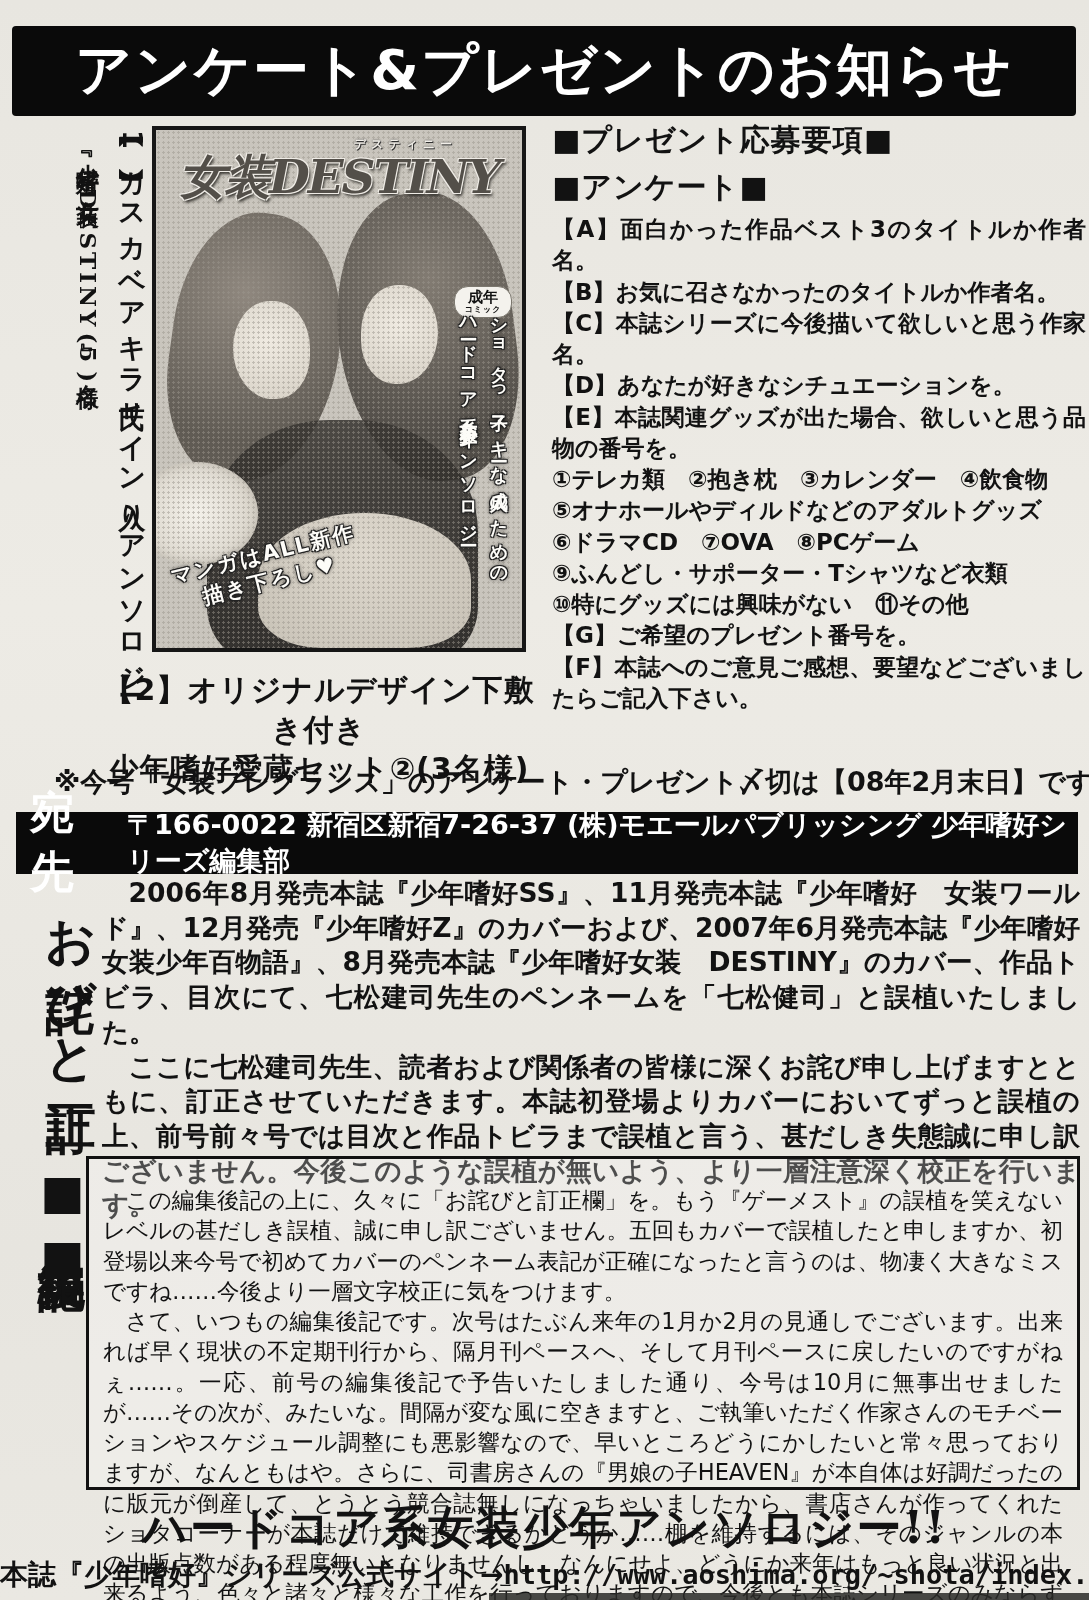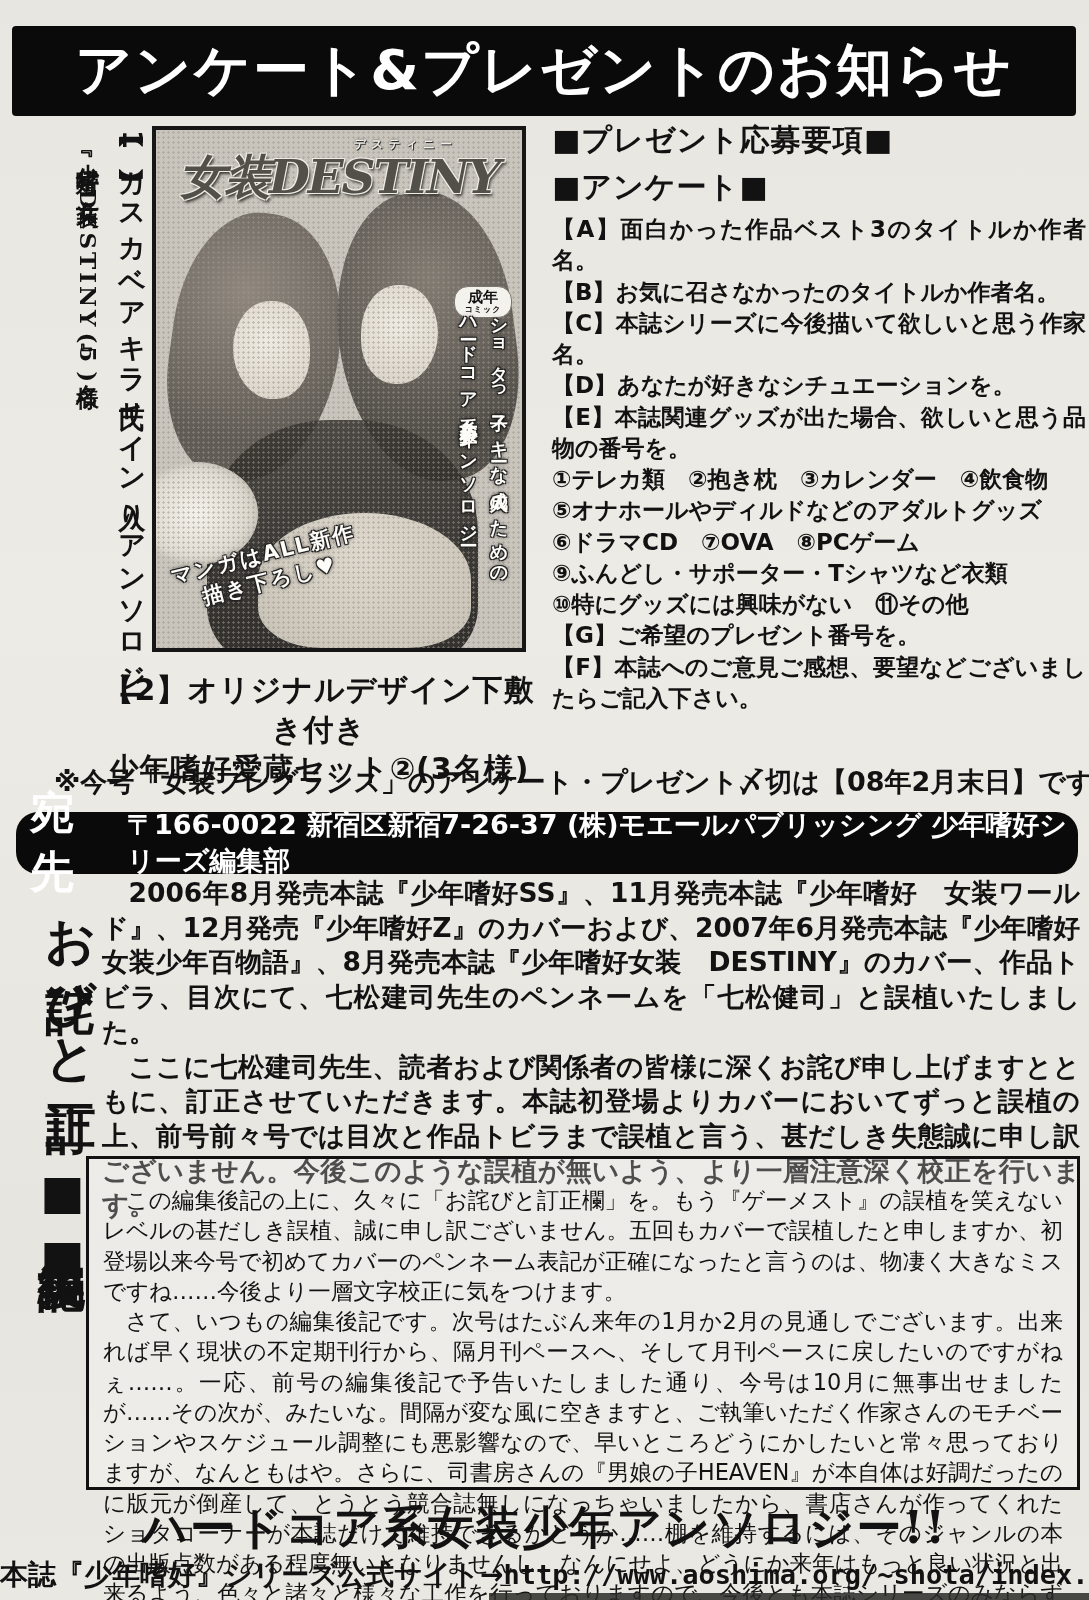--- a/index.html
+++ b/index.html
@@ -107,21 +107,21 @@
   .survey-list li {
     font-size:23px; font-weight:700; line-height:1.36; text-align:justify;
   }
   
   .deadline {
     position:absolute; left:54px; top:764px; width:1012px;
     font-size:27px; font-weight:900; white-space:nowrap; letter-spacing:0;
   }
   .addr-bar {
     position:absolute; left:16px; top:812px; width:1062px; height:62px;
-    background:#0a0a0a; display:flex; align-items:center; padding:0 0 0 14px; box-sizing:border-box;border-radius:22px;
+    background:#0a0a0a; display:flex; align-items:center; padding:0 0 0 14px; box-sizing:border-box;
   }
   .addr-label {
     color:#fff; font-family:"DejaVu Serif","Liberation Serif",serif;
     font-size:44px; font-weight:600; letter-spacing:3px;
   }
   .addr-text { color:#fff; font-size:27px; font-weight:700; margin-left:16px; letter-spacing:0; }
   
   .apology-title {
     position:absolute; left:32px; top:884px; width:64px; height:330px;
     writing-mode:vertical-rl; text-orientation:upright;

